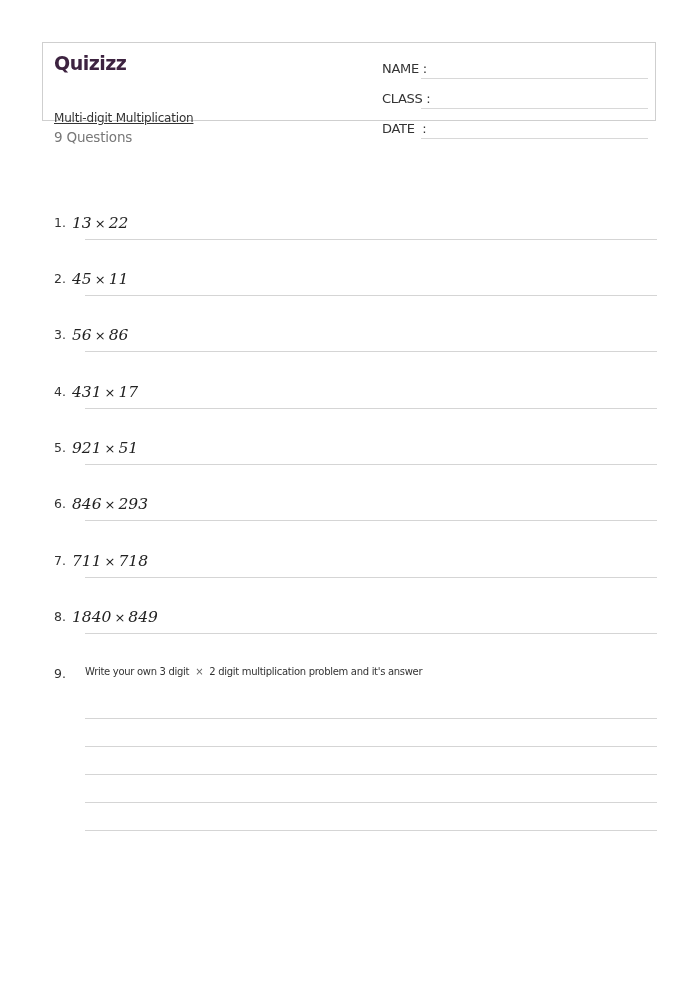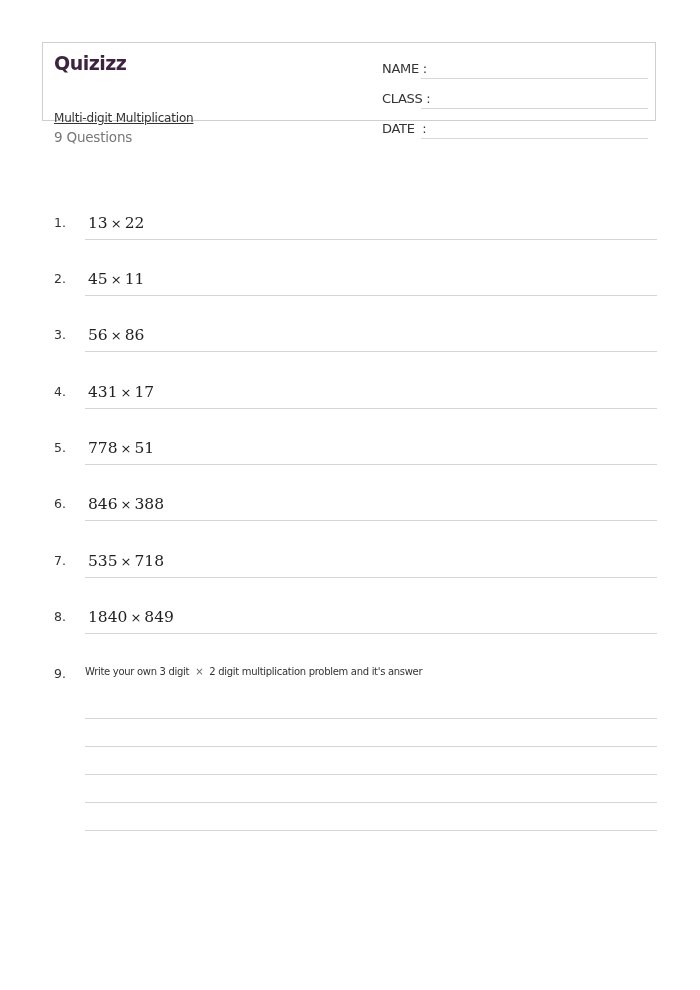--- a/index.html
+++ b/index.html
@@ -80,25 +80,26 @@
     }
     .q-num {
       position: absolute;
       left: 54px;
       top: 0;
       font-size: 12.5px;
       color: #333333;
     }
     .q-text {
       position: absolute;
-      left: 88px;
+      left: 72px;
       top: -1px;
       font-family: "DejaVu Serif", "Liberation Serif", serif;
       font-size: 15.5px;
       color: #222222;
+      font-style: italic;
     }
     .q-text .times {
       font-family: "DejaVu Sans", sans-serif;
       font-size: 13px;
       padding: 0 3px;
     }
     .q-line {
       position: absolute;
       left: 85px;
       width: 572px;
@@ -165,33 +166,33 @@
 </div>
 
 <div class="question" style="top:384px;">
   <span class="q-num">4.</span>
   <span class="q-text"><span>431</span><span class="times">×</span><span>17</span></span>
   <div class="q-line"></div>
 </div>
 
 <div class="question" style="top:440px;">
   <span class="q-num">5.</span>
-  <span class="q-text"><span>778</span><span class="times">×</span><span>51</span></span>
+  <span class="q-text"><span>921</span><span class="times">×</span><span>51</span></span>
   <div class="q-line"></div>
 </div>
 
 <div class="question" style="top:496px;">
   <span class="q-num">6.</span>
-  <span class="q-text"><span>846</span><span class="times">×</span><span>388</span></span>
+  <span class="q-text"><span>846</span><span class="times">×</span><span>293</span></span>
   <div class="q-line"></div>
 </div>
 
 <div class="question" style="top:553px;">
   <span class="q-num">7.</span>
-  <span class="q-text"><span>535</span><span class="times">×</span><span>718</span></span>
+  <span class="q-text"><span>711</span><span class="times">×</span><span>718</span></span>
   <div class="q-line"></div>
 </div>
 
 <div class="question" style="top:609px;">
   <span class="q-num">8.</span>
   <span class="q-text"><span>1840</span><span class="times">×</span><span>849</span></span>
   <div class="q-line"></div>
 </div>
 
 <div class="question" style="top:666px; height:180px;">

